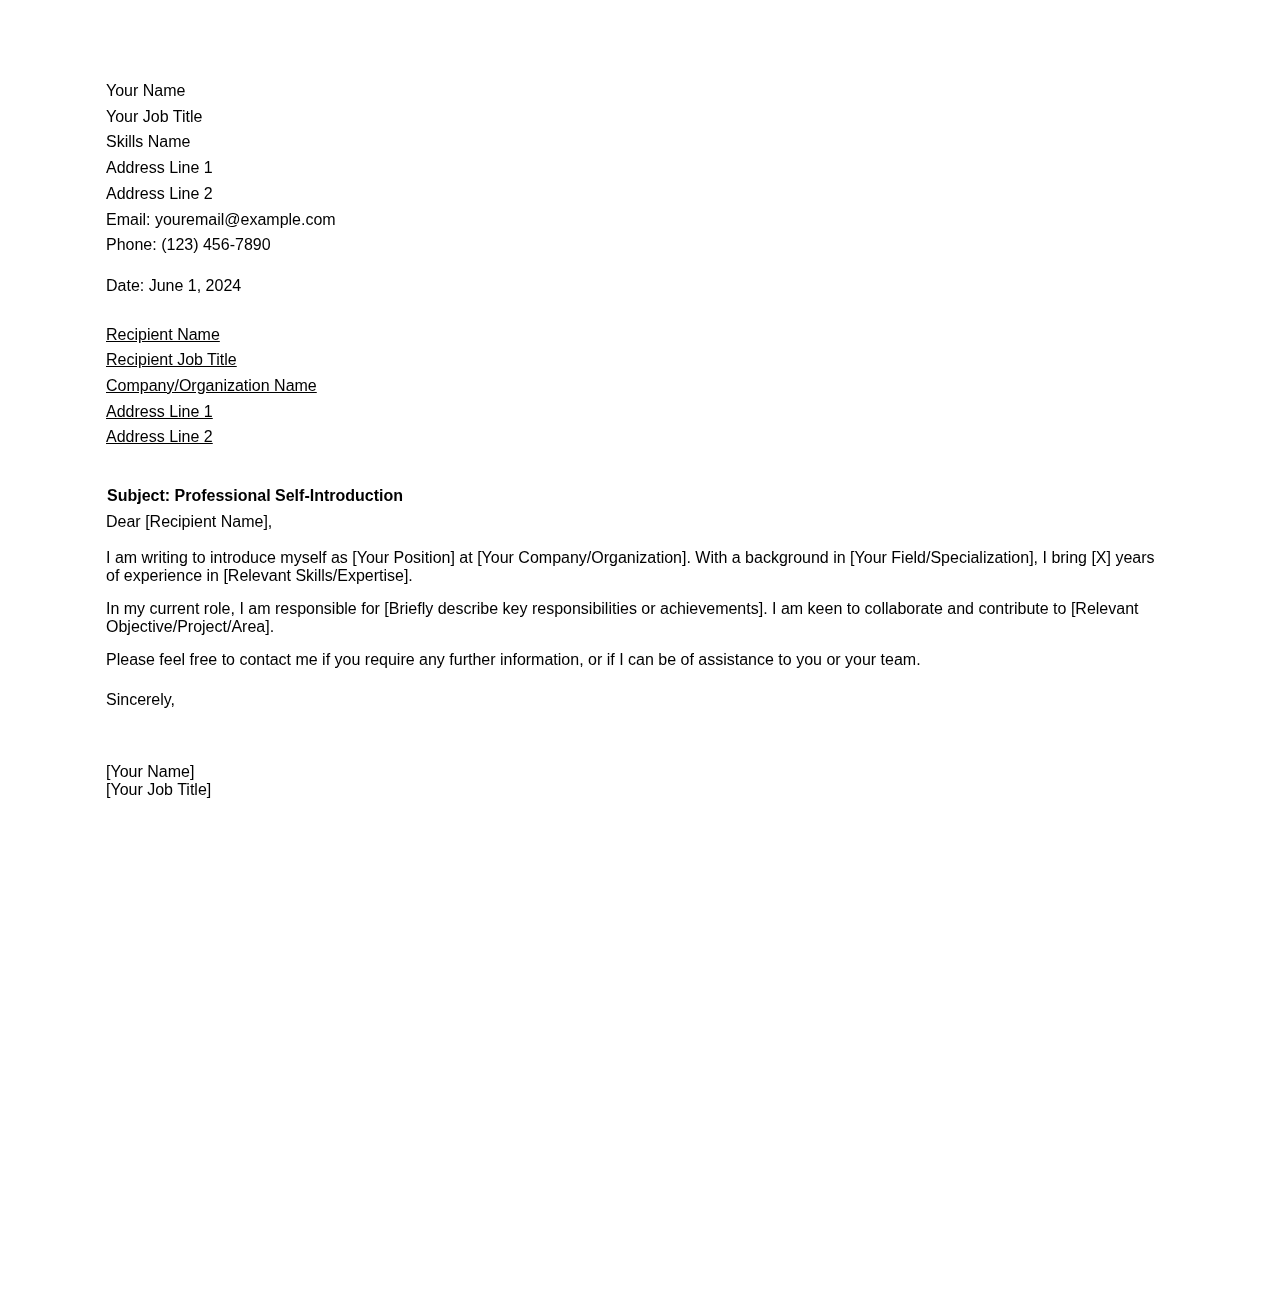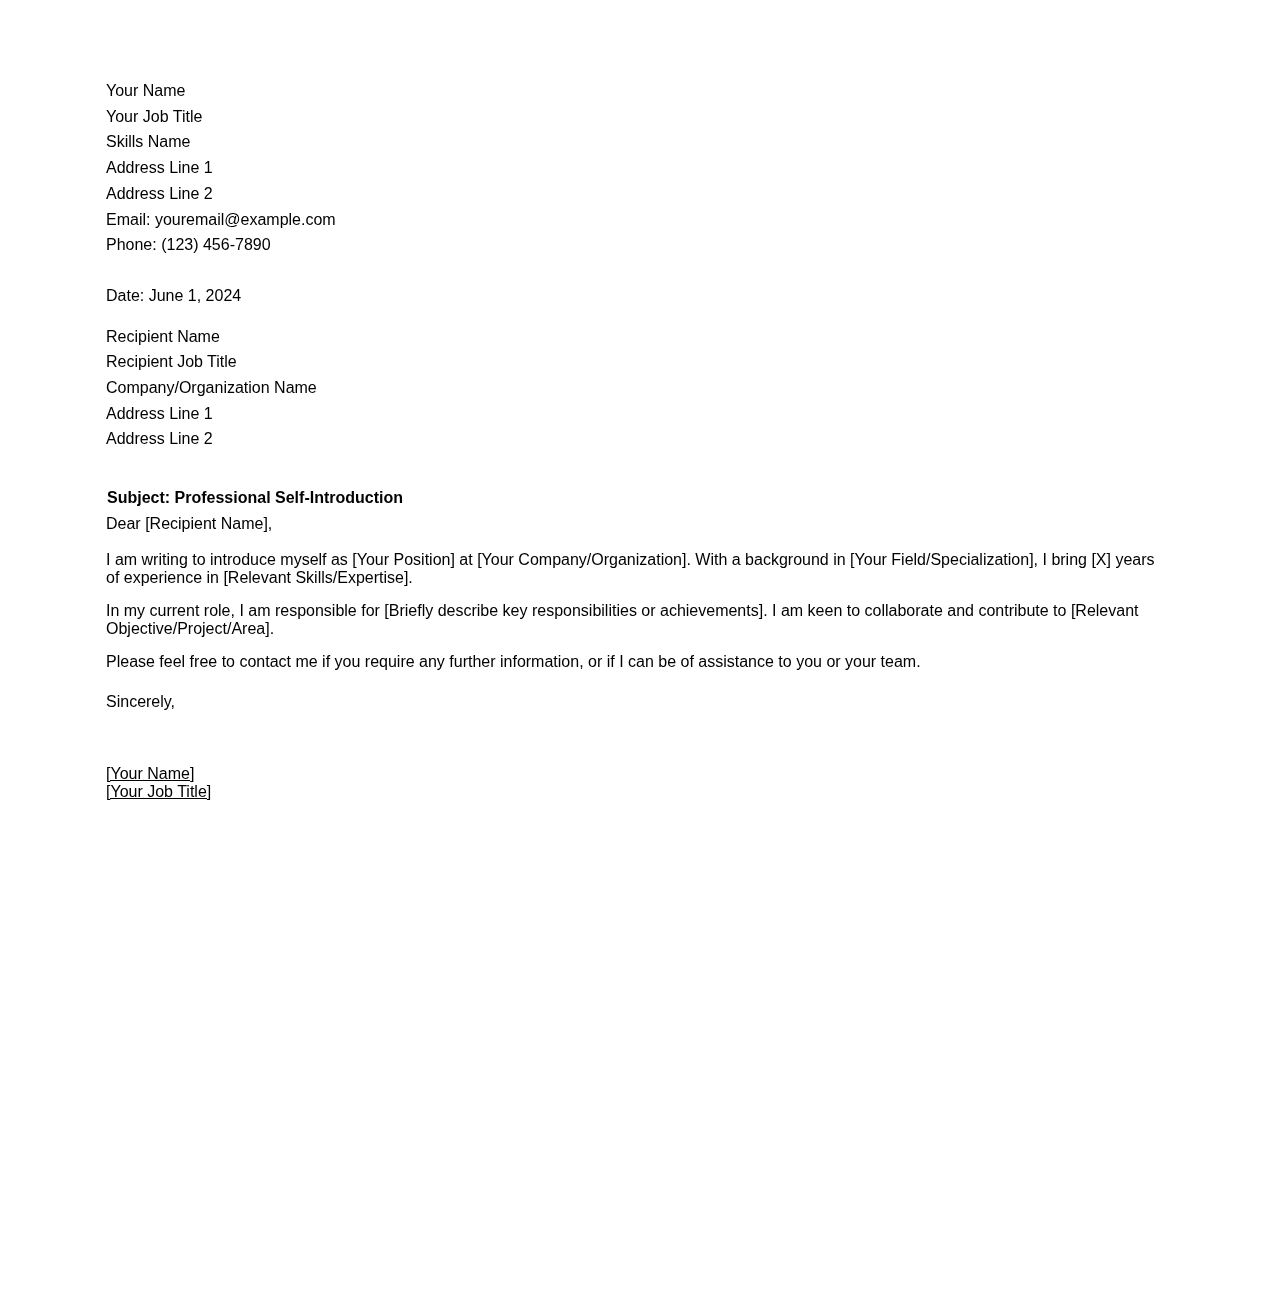--- a/index.html
+++ b/index.html
@@ -20,22 +20,22 @@
       left: 106px;
       top: 78px;
       width: 1060px;
     }
     .block-line {
       display: block;
       line-height: 25.7px;
       white-space: nowrap;
     }
     .sender { margin: 0; }
-    .date { margin-top: 25px; line-height: 25.7px; }
-    .recipient { margin-top: 15px; }
+    .date { margin-top: 15px; line-height: 25.7px; }
+    .recipient { margin-top: 23px; text-decoration: underline; }
     .subject {
       margin-top: 35px;
       font-weight: bold;
       line-height: 22px;
       padding-left: 1px;
     }
     .salutation {
       margin-top: 4px;
       line-height: 22px;
     }
@@ -46,21 +46,21 @@
     }
     .para + .para { margin-top: 15px; }
     .closing {
       margin-top: 20px;
       line-height: 22px;
     }
     .signature {
       margin-top: 52px;
       line-height: 18px;
     }
-    .signature span { display: block; text-decoration: underline; }
+    .signature span { display: block; }
     .enclosure {
       margin-top: 20px;
       font-size: 15px;
       line-height: 18px;
     }
   </style>
 </head>
 <body>
 
 <div class="page">

